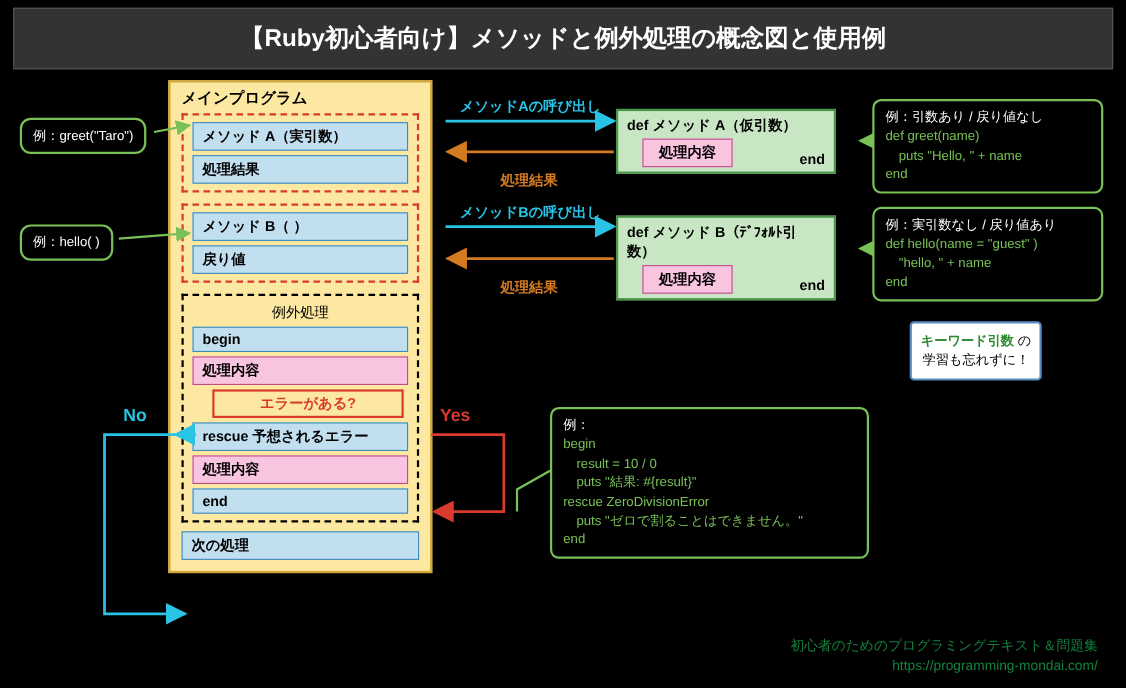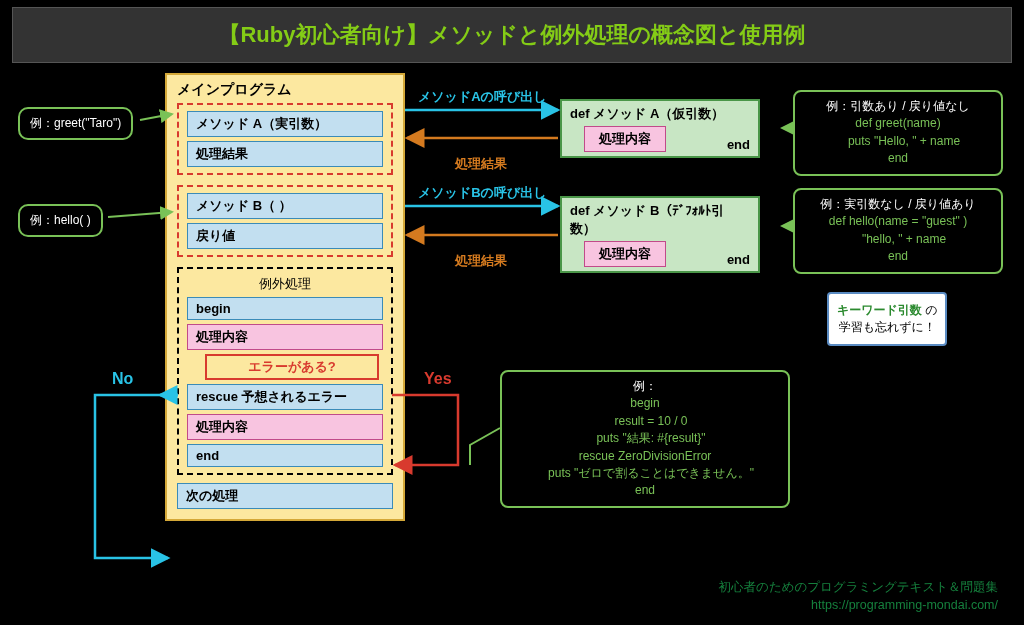--- a/index.html
+++ b/index.html
@@ -6,31 +6,31 @@
   body {
     background: #000;
     width: 1024px;
     height: 625px;
     font-family: "Meiryo", "Hiragino Sans", sans-serif;
     position: relative;
     overflow: hidden;
   }
   .header {
     background: #333;
-    color: #84cc16;
+    color: #ffffff;
     font-size: 22px;
     font-weight: bold;
     text-align: center;
     padding: 12px 0;
     border: 1px solid #555;
     margin: 7px 12px 0 12px;
   }
   .main-prog {
     position: absolute;
-    left: 165px;
+    left: 153px;
     top: 73px;
     width: 240px;
     background: #fce8a0;
     border: 2px solid #d4a838;
     padding: 6px 10px 10px 10px;
   }
   .main-prog-title { font-weight: bold; font-size: 14px; margin-bottom: 4px; }
   .dashed-box {
     border: 2px dashed #d83a2e;
     padding: 6px 8px;
@@ -101,21 +101,20 @@
   
   .callout {
     position: absolute;
     background: #000;
     border: 2px solid #79c157;
     border-radius: 8px;
     padding: 6px 10px;
     color: #79c157;
     font-size: 12px;
     line-height: 1.45;
-    text-align: center;
   }
   .callout .head { color: #fff; font-size: 12px; }
 
   
   .left-bubble {
     position: absolute;
     background: #000;
     border: 2px solid #79c157;
     border-radius: 10px;
     color: #fff;
@@ -232,21 +231,21 @@
 <div class="scroll-note" style="left:827px; top:292px;">
   <span class="kw">キーワード引数</span><span> の</span><br>
   <span>学習も忘れずに！</span>
 </div>
 
 <div class="arrow-label cyan" style="left:418px; top:88px;">メソッドAの呼び出し</div>
 <div class="arrow-label orange" style="left:455px; top:155px;">処理結果</div>
 <div class="arrow-label cyan" style="left:418px; top:184px;">メソッドBの呼び出し</div>
 <div class="arrow-label orange" style="left:455px; top:252px;">処理結果</div>
 <div class="arrow-label cyan" style="left:112px; top:370px; font-size:16px;">No</div>
-<div class="arrow-label red" style="left:424px; top:370px;">Yes</div>
+<div class="arrow-label red" style="left:400px; top:370px;">Yes</div>
 
 <div class="footer">
   <div>初心者のためのプログラミングテキスト＆問題集</div>
   <div>https://programming-mondai.com/</div>
 </div>
 
 <svg class="overlay">
   <defs>
     <marker id="arr-cyan" markerWidth="8" markerHeight="8" refX="7" refY="4" orient="auto">
       <path d="M0,0 L8,4 L0,8 Z" fill="#29c3e6"></path>

